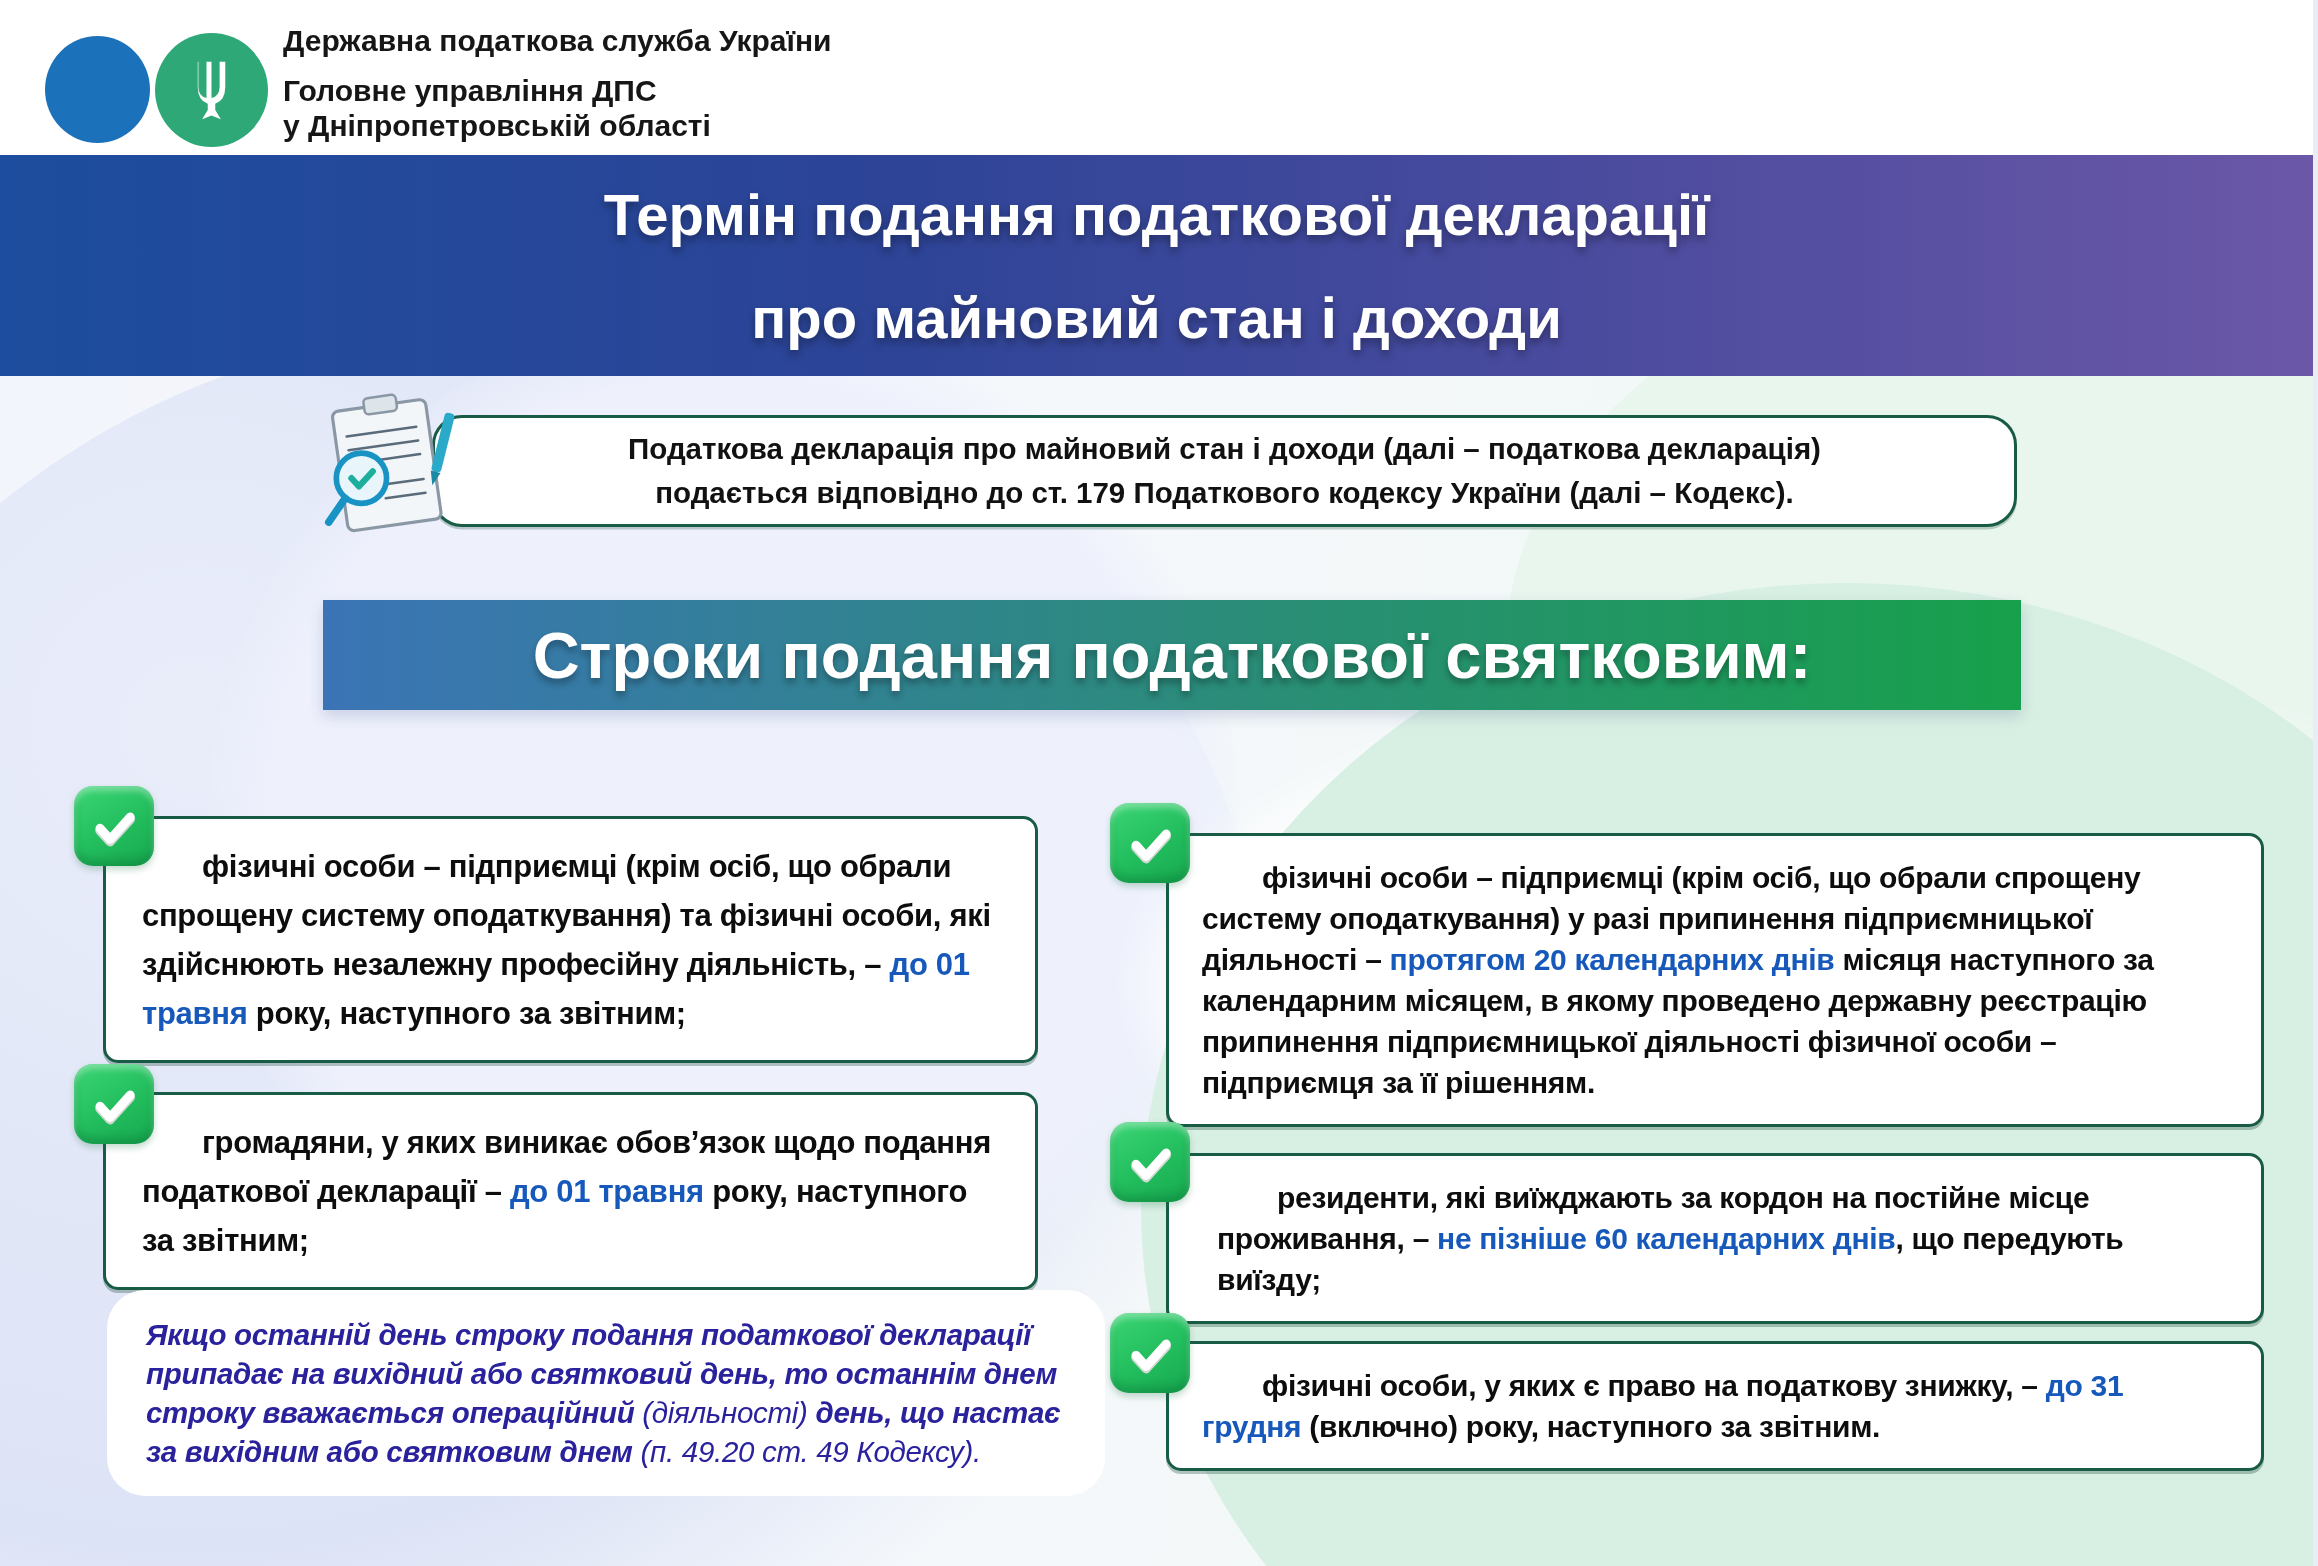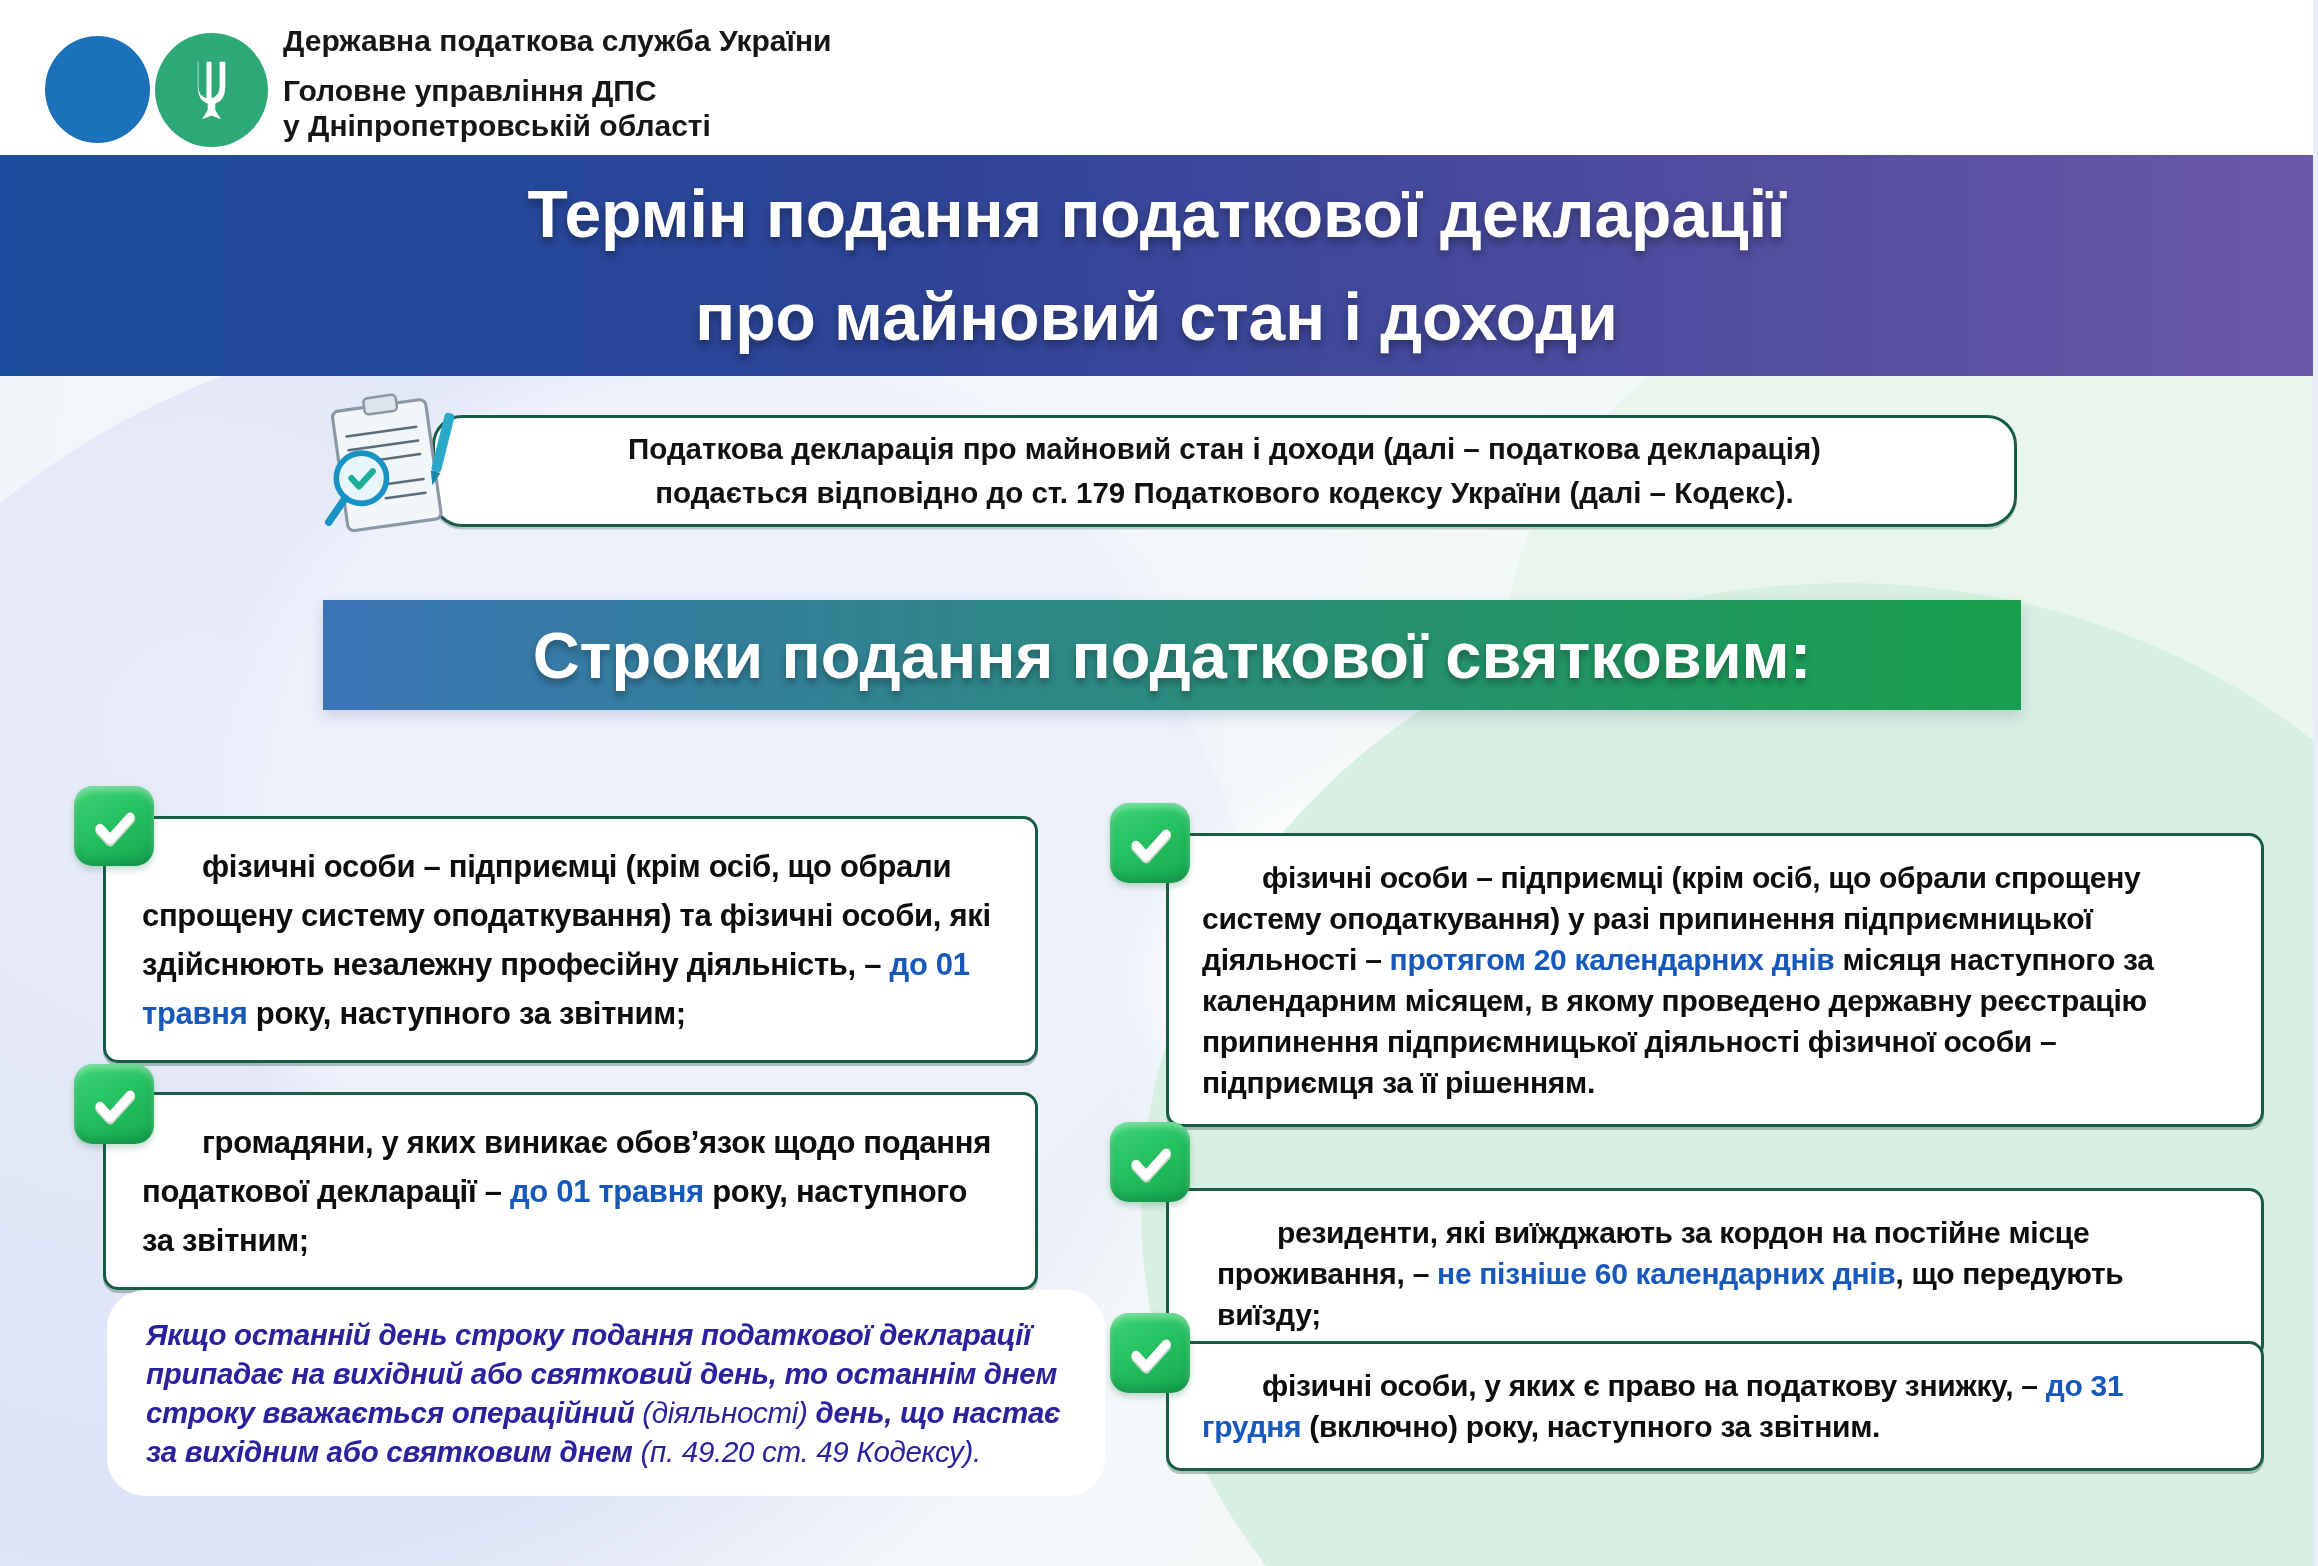--- a/index.html
+++ b/index.html
@@ -24,21 +24,21 @@
   .logo-blue{left:45px;top:36px;width:105px;height:107px;background:#1b72ba;}
   .logo-green{left:155px;top:33px;width:113px;height:114px;background:#2fa878;
               display:flex;align-items:center;justify-content:center;}
   .org{position:absolute;left:283px;top:22.6px;font-weight:700;font-size:30px;line-height:35px;color:#161616;}
   .org-line1{margin-bottom:15px;}
 
   
   .banner{position:absolute;z-index:4;left:0;top:155px;width:100%;height:221px;
           background:linear-gradient(90deg,#1d4d9e 0%,#2d4497 38%,#4a4b9e 68%,#6b57a7 100%);
           display:flex;flex-direction:column;align-items:center;justify-content:center;}
-  .banner div{color:#fff;font-weight:700;font-size:66px;line-height:103px;
+  .banner div{color:#fff;font-weight:700;font-size:58px;line-height:103px;
           text-shadow:0 5px 8.8px rgba(0,0,0,.35);white-space:nowrap;}
 
   
   .intro-box{position:absolute;z-index:2;left:432px;top:415px;width:1585px;min-height:108px;
           background:#fff;border:3.1px solid #185c46;border-radius:30px;
           display:flex;flex-direction:column;justify-content:center;align-items:center;
           padding:8.8px 19px;box-sizing:border-box;box-shadow:0 2.5px 0 rgba(20,70,50,.25);}
   .intro-box div{font-weight:700;font-size:29.5px;line-height:44px;text-align:center;white-space:nowrap;}
   .doc-icon{position:absolute;z-index:3;left:320px;top:384px;}
 
@@ -53,21 +53,21 @@
   .card{position:absolute;z-index:2;background:#fff;border:3.1px solid #185c46;border-radius:15px;
         box-sizing:border-box;box-shadow:0 3.1px 0 rgba(20,70,50,.3);}
   .card p{margin:0;font-weight:700;color:#0d0d0d;letter-spacing:-0.3px;text-indent:60px;}
   .card-l{left:103px;width:935px;padding:22.6px 36px;}
   .card-l p{font-size:31px;line-height:49px;}
   .card-r{left:1166px;width:1098px;padding:21px 33px;}
   .card-r p{font-size:30px;line-height:41px;}
   .card-l1{top:816px;min-height:218px;}
   .card-l2{top:1092px;min-height:170px;}
   .card-r1{top:833px;min-height:234px;}
-  .card-r2{top:1188px;min-height:155px;padding-left:48px;}
+  .card-r2{top:1153px;min-height:155px;padding-left:48px;}
   .card-r3{top:1341px;min-height:128px;}
   .hl{color:#1659bb;}
 
   
   .check{position:absolute;z-index:3;width:80px;height:80px;border-radius:19px;
          background:linear-gradient(150deg,#3bd574 0%,#22bd5d 55%,#17a84f 100%);
          box-shadow:inset 0 5px 6.3px rgba(255,255,255,.35),inset 0 -6.3px 8.8px rgba(0,90,40,.28),0 3.8px 6.3px rgba(30,120,70,.25);
          display:flex;align-items:center;justify-content:center;}
   .chk-l1{left:74px;top:786px;}
   .chk-l2{left:74px;top:1064px;}

